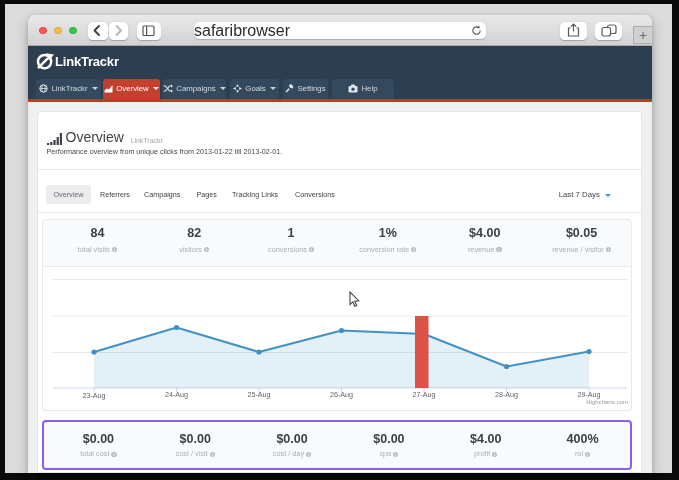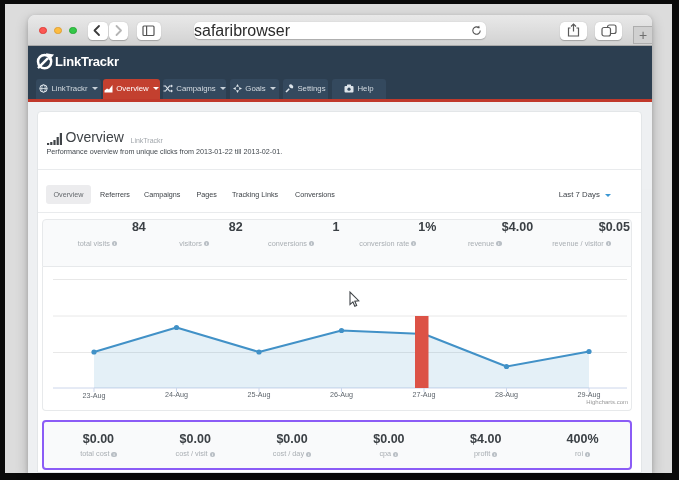--- a/index.html
+++ b/index.html
@@ -40,21 +40,21 @@
 .h-title { position:absolute; left:28px; top:18.5px; font-size:14px; line-height:14px; color:#3f4347; }
 .h-sub { position:absolute; left:93px; top:25.5px; font-size:7px; line-height:7px; color:#a2a7ac; }
 .h-desc { position:absolute; left:9px; top:36.5px; font-size:7.2px; line-height:7.2px; color:#42484e; }
 .hr1 { position:absolute; left:0; top:57px; width:100%; height:1px; background:#e9ebed; }
 .tabs { position:absolute; left:0; top:73px; width:100%; height:19px; font-size:7.2px; color:#3a3f44; }
 .tab { position:absolute; top:0; height:19px; line-height:19px; white-space:nowrap;text-align:right; }
 .tab.active { background:#ececee; border-radius:3px; color:#64686c; text-align:center; }
 .pick { position:absolute; right:30px; top:0; line-height:19px; color:#3f444a; font-size:7.8px; white-space:nowrap; }
 .pick .caret { border-top-color:#3b97d3; margin-left:3px; }
 .hr2 { position:absolute; left:0; top:100px; width:100%; height:1px; background:#e9ebed; }
-.panel1 .snum { margin-top:0;text-align:right; } .panel1 .slbl { margin-top:4.5px; }
+.panel1 .snum { margin-top:6px; } .panel1 .slbl { margin-top:4.5px; }
 .panel1 { position:absolute; left:4.5px; top:107.5px; width:589.5px; height:48px; background:#f9fafb; border:1px solid #e7e9eb; border-radius:4px 4px 0 0; border-bottom:1px solid #e7e9eb; }
 .chartbox { position:absolute; left:4.5px; top:155.5px; width:589.5px; height:143.5px; background:#fff; border:1px solid #e7e9eb; border-top:none; border-radius:0 0 4px 4px; }
 .panel2 { position:absolute; left:4.5px; top:308px; width:589.5px; height:50px; background:#f9fafb; border:2px solid #8b5cf6; border-radius:4px; }
 .srow { position:absolute; left:6px; top:0; width:581px; height:100%; display:flex; }
 .scol { flex:1; text-align:center; }
 .snum { font-size:12.5px; font-weight:bold; color:#3b4045; margin-top:10px; }
 .slbl { font-size:7.3px; color:#a9aeb3; margin-top:3.5px; white-space:nowrap; }
 .ii { display:inline-block; width:5.2px; height:5.2px; background:#b9bfc5; border-radius:50%; color:#fff; font-size:4px; line-height:5.2px; text-align:center; vertical-align:0.5px; font-weight:bold; }
 .scrollgap { position:absolute; right:0; top:87px; width:10px; height:371px; background:#edeff1; }
 </style>
@@ -151,21 +151,21 @@
       <span>Goals</span>
         <span class="caret"></span>
     </div>
     <div class="nitem" style="left:255px; width:45px;">
       <svg width="9" height="9" viewBox="0 0 9 9">
           <path d="M1,8 L4.2,4.8" stroke="#dde4ea" stroke-width="1.6"></path>
           <path d="M4,1.2 a2.4,2.4 0 1 1 3.4,3.4 l-1.8,-0.5 -1.1,-1.1 Z" fill="#dde4ea"></path>
         </svg>
       <span>Settings</span>
     </div>
-    <div class="nitem" style="left:304px; width:54px;">
+    <div class="nitem" style="left:304px; width:62px;">
       <svg width="10" height="9" viewBox="0 0 10 9">
           <rect x="0.5" y="2" width="9" height="6.5" rx="1" fill="#dde4ea"></rect>
           <rect x="3" y="0.5" width="4" height="2" rx="0.5" fill="#dde4ea"></rect>
           <circle cx="5" cy="5.2" r="1.6" fill="#34495e"></circle>
         </svg>
       <span>Help</span>
     </div>
   </div>
   <div class="redline"></div>
 

